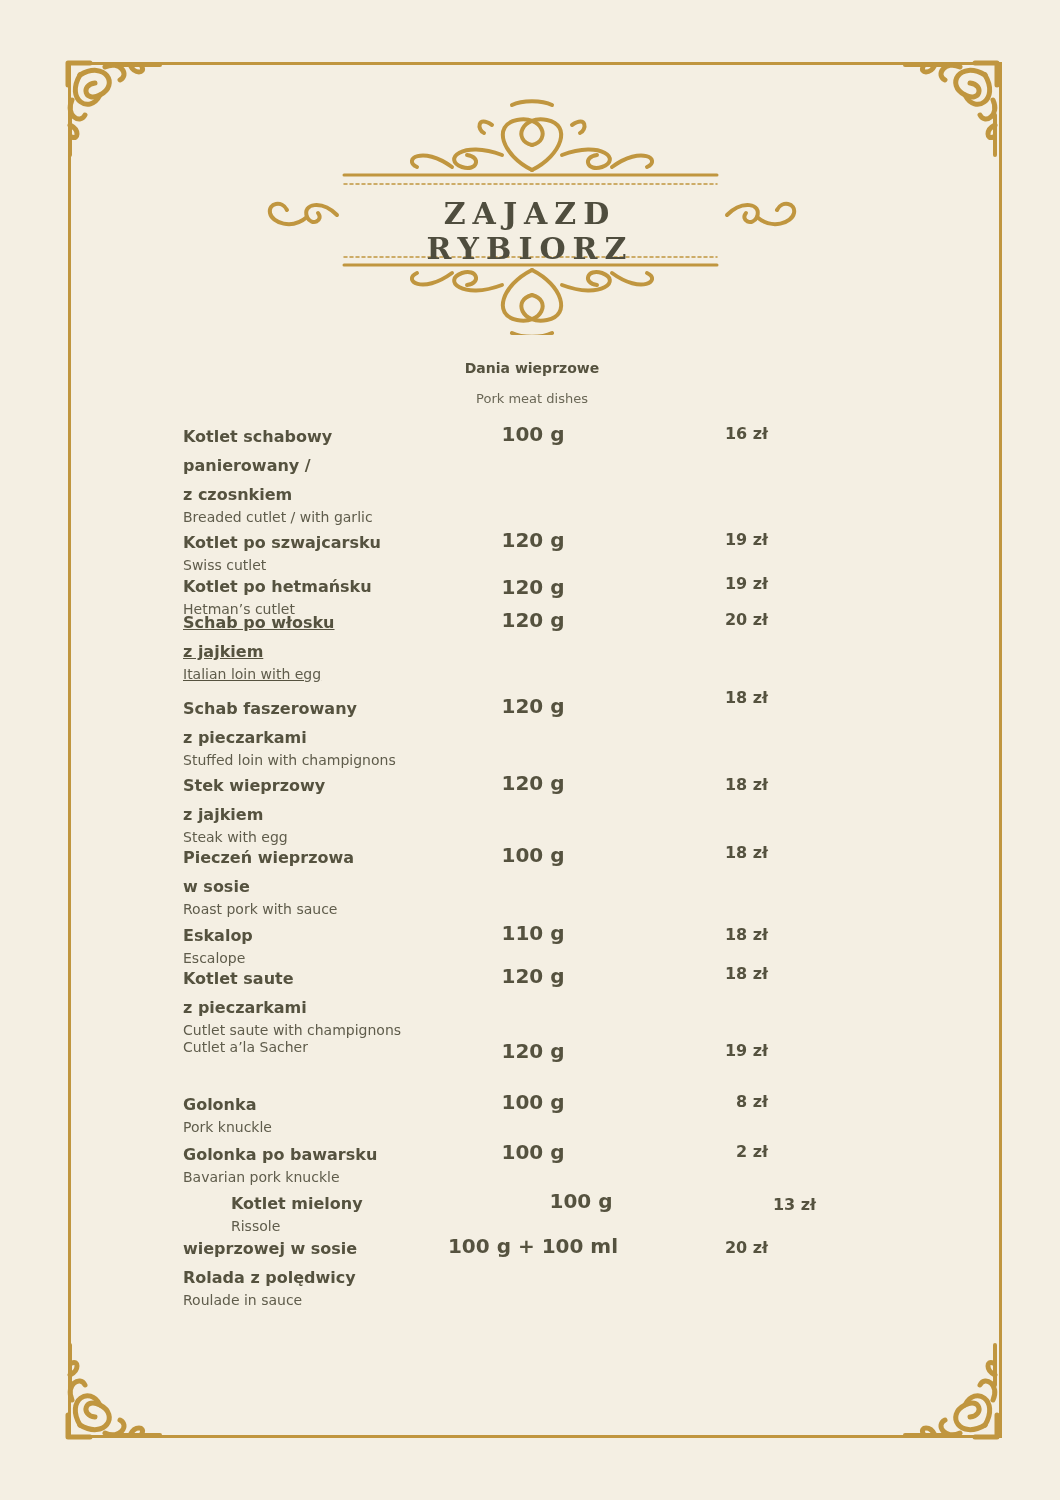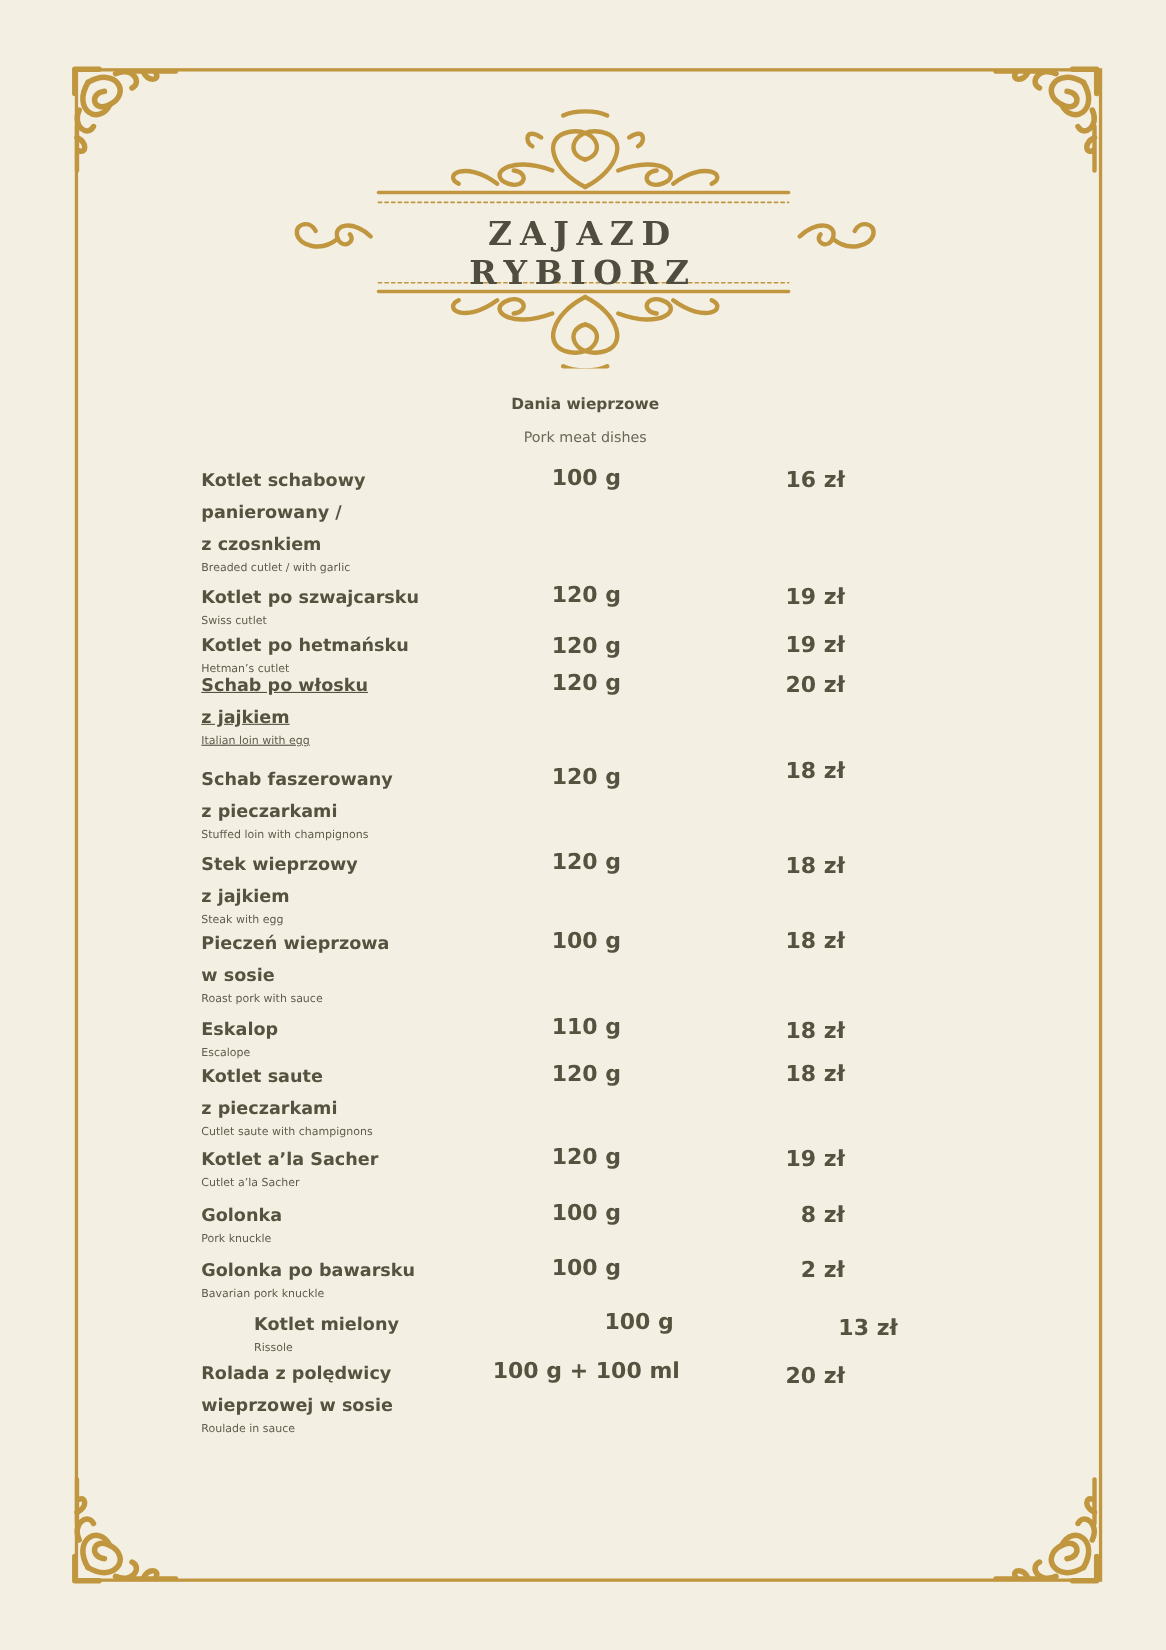--- a/index.html
+++ b/index.html
@@ -11,23 +11,23 @@
   .c-tr { right:55px; top:55px; transform:scaleX(-1); }
   .c-bl { left:60px; bottom:55px; transform:scaleY(-1); }
   .c-br { right:55px; bottom:55px; transform:scale(-1,-1); }
   .header-orn { position:absolute; left:262px; top:95px; width:540px; height:240px; }
   .header-orn svg { width:100%; height:100%; }
   .title { position:absolute; left:340px; width:380px; top:196px; text-align:center; font-family:"DejaVu Serif", serif; font-weight:bold; font-size:30px; letter-spacing:7px; color:#4f4d3e; }
   .section-title { position:absolute; left:380px; width:304px; top:360px; text-align:center; font-weight:bold; font-size:14px; color:#55523f; }
   .section-sub { position:absolute; left:380px; width:304px; top:391px; text-align:center; font-size:13px; color:#6a6756; }
   .item { position:absolute; left:183px; width:840px; }
   .name { font-weight:bold; font-size:16px; line-height:29px; color:#55523f; width:260px; }
-  .desc { font-size:10px; color:#5f5c4b; line-height:16px; }
+  .desc { font-size:14px; color:#5f5c4b; line-height:16px; }
   .weight { position:absolute; left:300px; width:100px; text-align:center; font-weight:bold; font-size:20px; top:0; color:#55523f; }
-  .price { position:absolute; left:510px; width:75px; text-align:right; font-weight:bold; font-size:20px; top:2px; color:#55523f; }
+  .price { position:absolute; left:510px; width:75px; text-align:right; font-weight:bold; font-size:16px; top:2px; color:#55523f; }
 </style>
 </head>
 <body>
 
 <div class="frame"></div>
 
 <svg width="0" height="0" style="position:absolute">
   <defs>
     <g id="cornerOrn" fill="none" stroke="#c0963f" stroke-width="5" stroke-linecap="round">
       <path d="M8 8 L30 8 M8 8 L8 30"></path>
@@ -174,23 +174,20 @@
     <div class="item" style="top: 964px;">
       <div class="name">
         <div>Kotlet saute</div>
         <div>z pieczarkami</div>
       </div>
       <div class="desc">Cutlet saute with champignons</div>
       <div class="weight" style="top: 0px;">120 g</div>
       <div class="price" style="top: 0px;">18 zł</div>
     </div>
     <div class="item" style="top: 1039px;">
-      <div class="name">
-        <div>Kotlet a’la Sacher</div>
-      </div>
       <div class="desc">Cutlet a’la Sacher</div>
       <div class="weight" style="top: 0px;">120 g</div>
       <div class="price" style="top: 2px;">19 zł</div>
     </div>
     <div class="item" style="top: 1090px;">
       <div class="name">
         <div>Golonka</div>
       </div>
       <div class="desc">Pork knuckle</div>
       <div class="weight" style="top: 0px;">100 g</div>
@@ -207,20 +204,20 @@
     <div class="item" style="top: 1189px; margin-left: 48px;">
       <div class="name">
         <div>Kotlet mielony</div>
       </div>
       <div class="desc">Rissole</div>
       <div class="weight" style="top: 0px;">100 g</div>
       <div class="price" style="top: 6px;">13 zł</div>
     </div>
     <div class="item" style="top: 1234px;">
       <div class="name">
+        <div>wieprzowej w sosie</div>
         <div>Rolada z polędwicy</div>
-        <div>wieprzowej w sosie</div>
       </div>
       <div class="desc">Roulade in sauce</div>
       <div class="weight" style="top: 0px; left: 260px; width: 180px;">100 g + 100 ml</div>
       <div class="price" style="top: 4px;">20 zł</div>
     </div>
   </div>
 
 </body></html>

